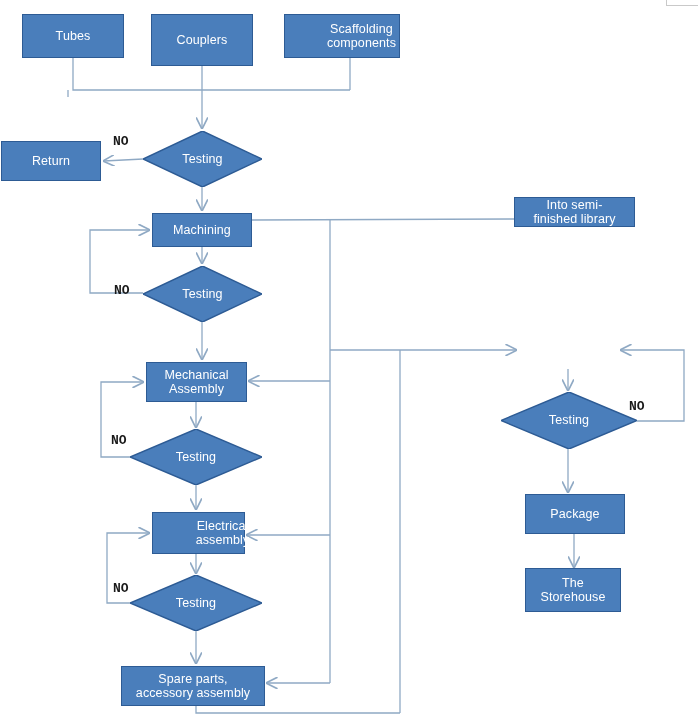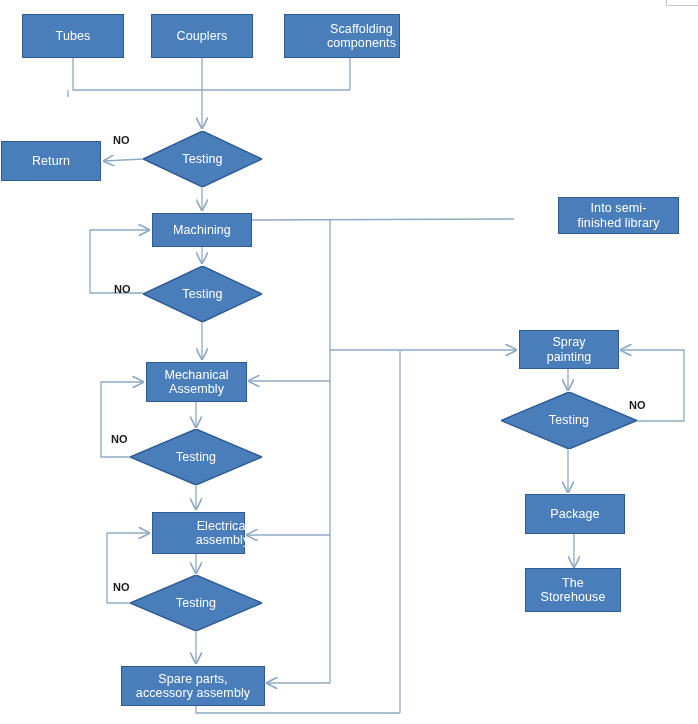--- a/index.html
+++ b/index.html
@@ -59,23 +59,23 @@
   }
   .nlabel {
     position: relative;
     z-index: 1;
     padding: 0 3px;
     white-space: pre-line;
   }
   .edge-label {
     position: absolute;
     color: #1a1a1a;
-    font-size: 11px;
+    font-size: 13px;
     font-weight: bold;
-    font-family: Liberation Sans, sans-serif;
+    font-family: Liberation Mono, monospace;
     z-index: 4;
     white-space: nowrap;
   }
   .artifact {
     position: absolute;
     z-index: 1;
   }
 </style>
 </head>
 <body>
@@ -143,21 +143,21 @@
       <path d="M 568 449 L 568 492" marker-end="url(#ah)"></path>
 
       <path d="M 574 534 L 574 567" marker-end="url(#ah)"></path>
     </g>
   </svg>
 
   <div class="node box" style="left:22px; top:14px; width:102px; height:44px;">
     <span class="nlabel">Tubes</span>
   </div>
 
-  <div class="node box" style="left:151px; top:14px; width:102px; height:44px;">
+  <div class="node box" style="left:151px; top:14px; width:102px; height:52px;">
     <span class="nlabel">Couplers</span>
   </div>
 
   <div class="node box" style="left:284px; top:14px; width:116px; height:44px;justify-content:flex-end;">
     <span class="nlabel">Scaffolding
 components</span>
   </div>
 
   <div class="node box" style="left:1px; top:141px; width:100px; height:40px;">
     <span class="nlabel">Return</span>
@@ -203,29 +203,25 @@
       <polygon points="66,0 132,28 66,56 0,28" fill="#4a7ebb" stroke="#2d5b94" stroke-width="1.4"></polygon>
     </svg>
     <span class="dlabel">Testing</span>
   </div>
 
   <div class="node box" style="left:121px; top:666px; width:144px; height:40px;align-items:center;">
     <span class="nlabel">Spare parts,
 accessory assembly</span>
   </div>
 
-  <div class="node box" style="left:514px; top:197px; width:121px; height:37px;margin-left:44px;">
+  <div class="node box" style="left:514px; top:197px; width:121px; height:30px;">
     <span class="nlabel">Into semi-
 finished library</span>
   </div>
 
-  <div class="node box" style="left:519px; top:330px; width:100px; height:39px;">
-    <span class="nlabel">Spray
-painting</span>
-  </div>
 
   <div class="node diamond" style="left:501px; top:392px; width:136px; height:57px;">
     <svg class="dshape" viewBox="0 0 136 57" preserveAspectRatio="none">
       <polygon points="68,0 136,28.5 68,57 0,28.5" fill="#4a7ebb" stroke="#2d5b94" stroke-width="1.4"></polygon>
     </svg>
     <span class="dlabel">Testing</span>
   </div>
 
   <div class="node box" style="left:525px; top:494px; width:100px; height:40px;">
     <span class="nlabel">Package</span>

